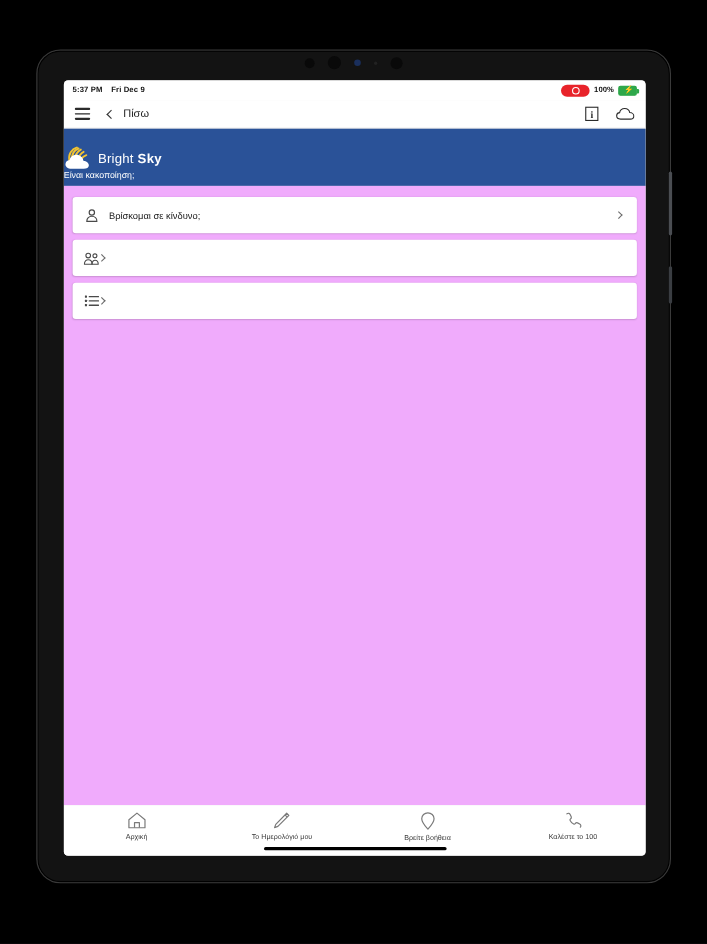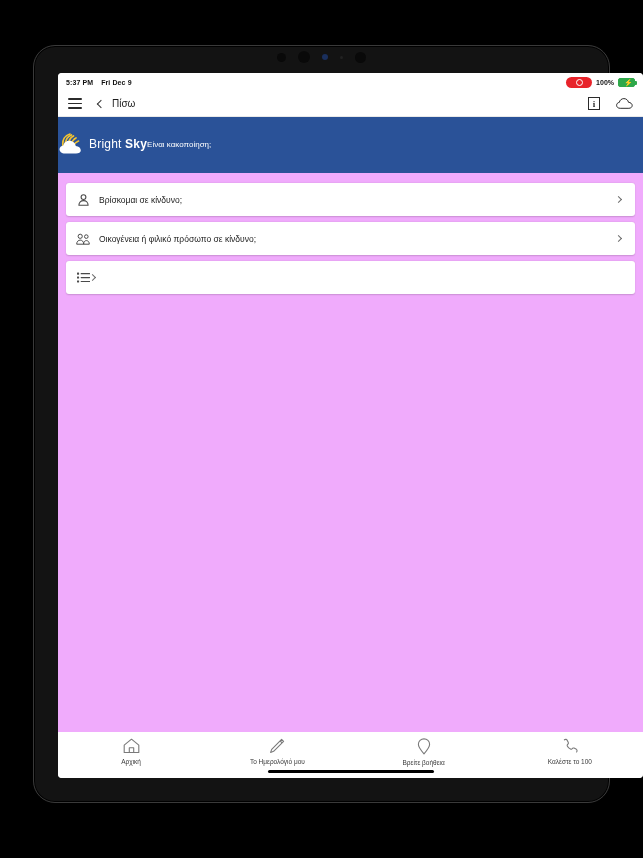--- a/index.html
+++ b/index.html
@@ -59,21 +59,21 @@
   .cam-b { width: 12px; height: 12px; }
   .cam-c { width: 6px; height: 6px; background: #1a2f5c; }
   .cam-d { width: 3px; height: 3px; background: #222; }
   .cam-e { width: 11px; height: 11px; }
 
   
   #screen {
     position: absolute;
     left: 24px;
     top: 27px;
-    width: 585px;
+    width: 529px;
     height: 705px;
     background: #e4e4e4;
     border-radius: 4px;
     overflow: hidden;
     display: flex;
     flex-direction: column;
   }
 
   
   #status-bar {
@@ -155,24 +155,24 @@
     display: flex; align-items: center; justify-content: center;
     font-size: 9px; font-weight: bold; color: #2b2b2b;
     font-family: "Liberation Serif", serif;
     cursor: pointer;
   }
   #cloud-header-icon { cursor: pointer; }
 
   
   #brand-banner {
     background: #2a5298;
-    padding: 16px 0 18px;
-    display: flex;
-    flex-direction: row;
-    align-items: center;
+    padding: 16px 0 5px;
+    display: flex;
+    flex-direction: column;
+    align-items: flex-start;
     flex: 0 0 auto;
   }
   #brand-lockup { display: flex; align-items: center; gap: 5px; }
   #brand-logo { width: 26px; height: 22px; }
   #brand-title { font-size: 12px; color: #ffffff; letter-spacing: .2px; }
   #brand-title .bold { font-weight: bold; }
   #brand-subtitle {
     font-size: 8px;
     color: #ffffff;
   }
@@ -328,21 +328,20 @@
 
       <div class="menu-card">
         <div class="menu-card-icon">
           <svg width="14" height="12" viewBox="0 0 14 12">
             <circle cx="4.2" cy="3.3" r="2.1" fill="none" stroke="#4a4a4a" stroke-width="1"></circle>
             <path d="M0.7 11.2 C0.7 8.6 2.3 7.1 4.2 7.1 C6.1 7.1 7.7 8.6 7.7 11.2 Z" fill="none" stroke="#4a4a4a" stroke-width="1" stroke-linejoin="round"></path>
             <circle cx="10.3" cy="3.6" r="1.8" fill="none" stroke="#4a4a4a" stroke-width="1"></circle>
             <path d="M7.6 11.2 C7.6 8.9 8.8 7.6 10.4 7.6 C12.0 7.6 13.3 8.9 13.3 11.2 Z" fill="none" stroke="#4a4a4a" stroke-width="1" stroke-linejoin="round"></path>
           </svg>
         </div>
-        <span class="menu-card-label">Οικογένεια ή φιλικό πρόσωπο σε κίνδυνο;</span>
         <span class="menu-card-chevron"></span>
       </div>
 
       <div class="menu-card">
         <div class="menu-card-icon">
           <svg width="13" height="11" viewBox="0 0 13 11">
             <g fill="#4a4a4a">
               <rect x="0" y="0.6" width="2.1" height="2.1" rx="0.4"></rect>
               <rect x="0" y="4.5" width="2.1" height="2.1" rx="0.4"></rect>
               <rect x="0" y="8.4" width="2.1" height="2.1" rx="0.4"></rect>

